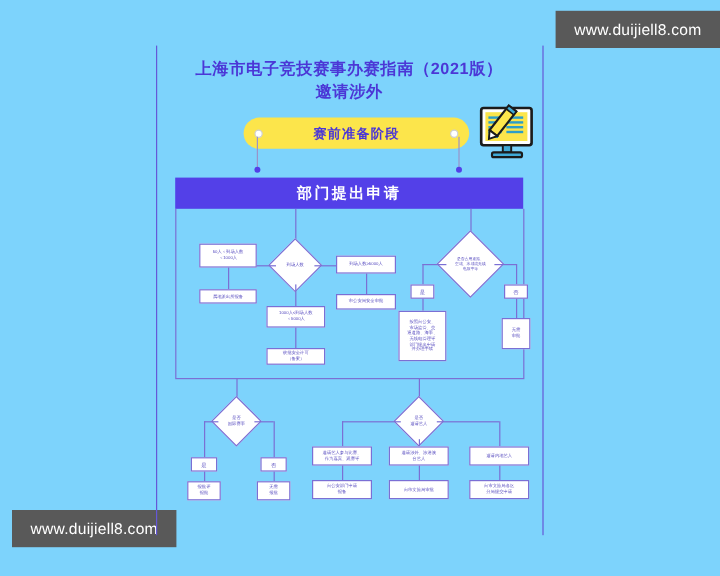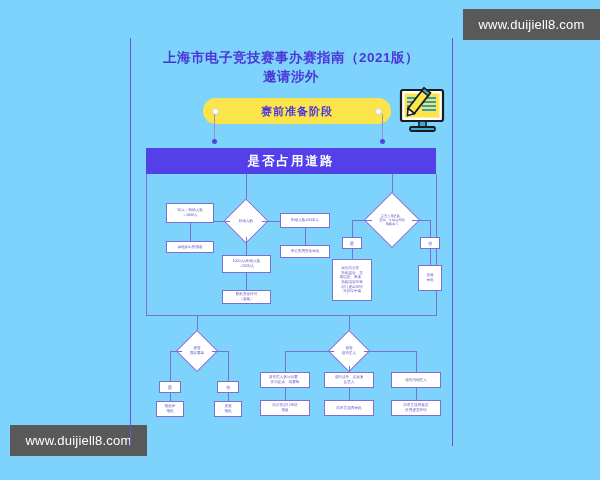--- a/index.html
+++ b/index.html
@@ -162,21 +162,21 @@
       <rect x="21" y="35" width="7" height="6" fill="#3fa9d6" stroke="#1b1b1b" stroke-width="1.6"></rect>
       <rect x="12" y="41" width="25" height="4" rx="1.5" fill="#3fa9d6" stroke="#1b1b1b" stroke-width="1.8"></rect>
       <g transform="translate(26,2) rotate(38)">
         <rect x="0" y="0" width="8" height="26" fill="#FCE54B" stroke="#1b1b1b" stroke-width="1.8"></rect>
         <path d="M0 26 L4 32 L8 26 Z" fill="#ffffff" stroke="#1b1b1b" stroke-width="1.6"></path>
         <rect x="0" y="0" width="8" height="3.5" fill="#3fa9d6" stroke="#1b1b1b" stroke-width="1.4"></rect>
       </g>
     </svg>
   </div>
 
-  <div id="flow-header">是否占用道路</div>
+  <div id="flow-header">部门提出申请</div>
 
   <div id="flow">
 
     <div class="group-box" style="left:146px; top:174px; width:290px; height:0px; border-left:1px solid #8a7fdc; border-right:1px solid #8a7fdc; border-top:none; border-bottom:none;"></div>
     <div class="line v" style="left:146px; top:174px; height:141px;"></div>
     <div class="line v" style="left:436px; top:174px; height:141px;"></div>
     <div class="line h" style="left:146px; top:315px; width:291px;"></div>
 
     <div class="line v" style="left:246px; top:174px; height:27px;"></div>
 

